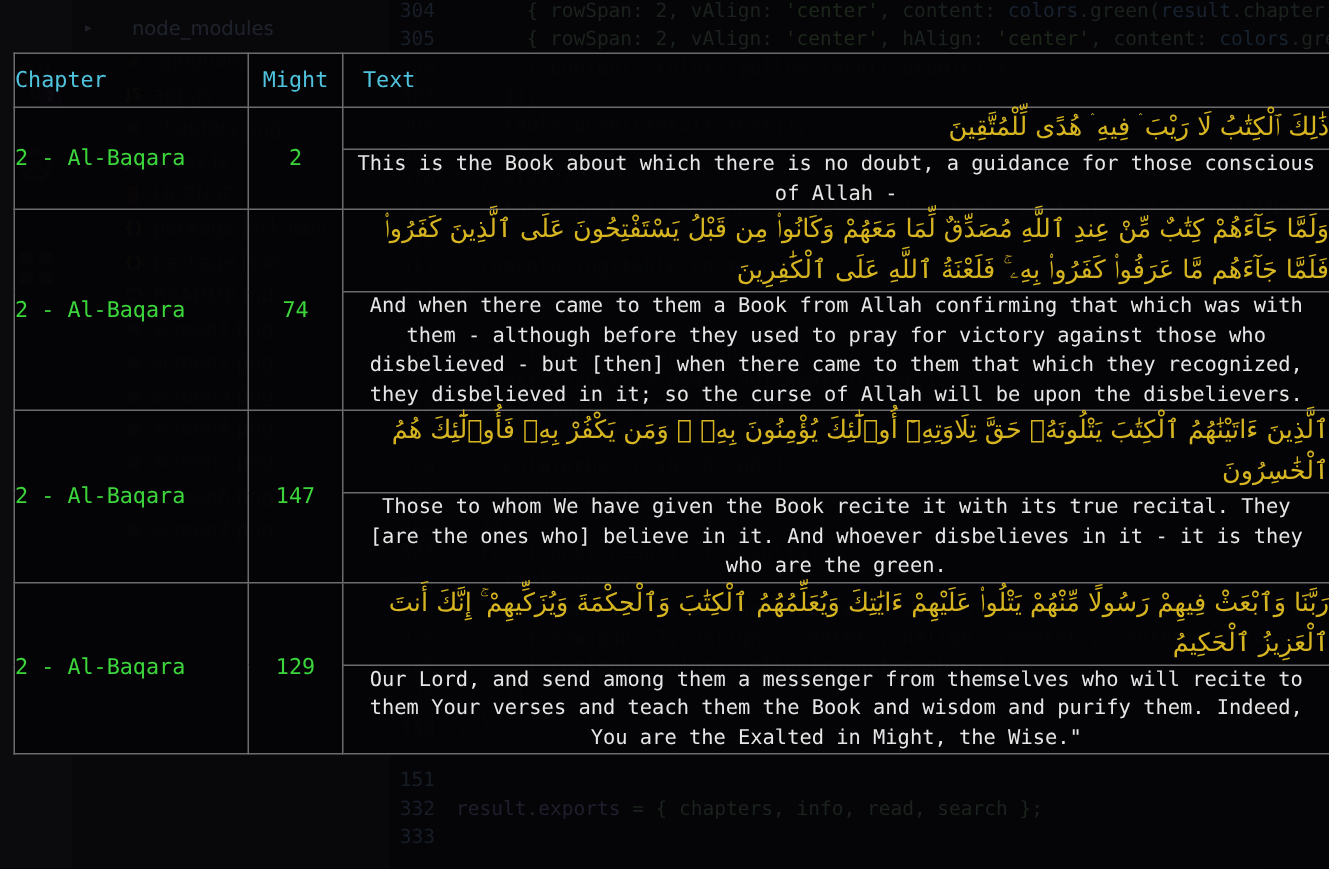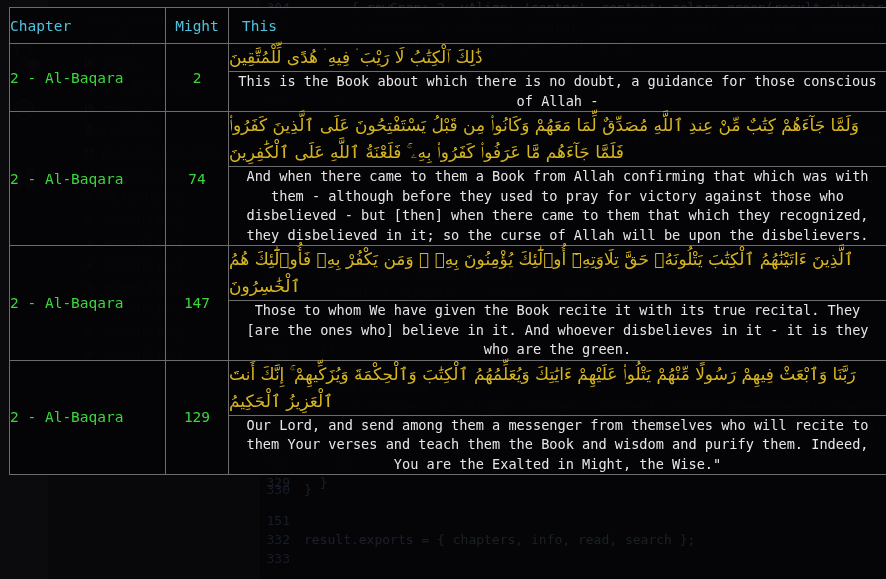--- a/index.html
+++ b/index.html
@@ -121,20 +121,21 @@
   .code-line .tok-k  { color: #2a2438; }
   .code-line .tok-s  { color: #23311f; }
   .code-line .tok-f  { color: #1e2b3a; }
 
   
   #table-layer {
     position: absolute;
     inset: 0;
     z-index: 5;
     pointer-events: none;
+    margin-top: 28px;
   }
   #table-layer * { pointer-events: auto; }
 
   .tbl {
     position: absolute;
     left: 9px;
     top: 7px;
     width: 877px;
     border-collapse: collapse;
     table-layout: fixed;
@@ -174,21 +175,21 @@
   .cell-verse {
     font-family: "DejaVu Sans Mono", "Liberation Mono", monospace;
     font-size: 14.5px;
     color: #3cd63c;
     text-align: center;
   }
 
   
   .cell-arabic {
     padding: 5px 8px 5px 6px;
-    text-align: left;
+    text-align: right;
     direction: rtl;
     color: #d6b521;
     font-family: "DejaVu Sans", "Liberation Sans", sans-serif;
     font-size: 17px;
     line-height: 27px;
     word-break: break-word;
   }
 
   
   .cell-english {
@@ -357,21 +358,21 @@
   <table class="tbl">
     <colgroup>
       <col class="col-chapter">
         <col class="col-verse">
         <col class="col-text">
     </colgroup>
     <thead>
       <tr>
         <th class="hdr-cell">Chapter</th>
         <th class="hdr-cell center">Might</th>
-        <th class="hdr-cell pad">This</th>
+        <th class="hdr-cell pad">Text</th>
       </tr>
     </thead>
     <tbody id="tbl-body">
 
     <tr>
           <td class="cell-chapter" rowspan="2">2 - Al-Baqara</td>
           <td class="cell-verse" rowspan="2">2</td>
           <td class="cell-arabic">ذَٰلِكَ ٱلْكِتَٰبُ لَا رَيْبَ ۛ فِيهِ ۛ هُدًى لِّلْمُتَّقِينَ</td>
         </tr>
         <tr>

